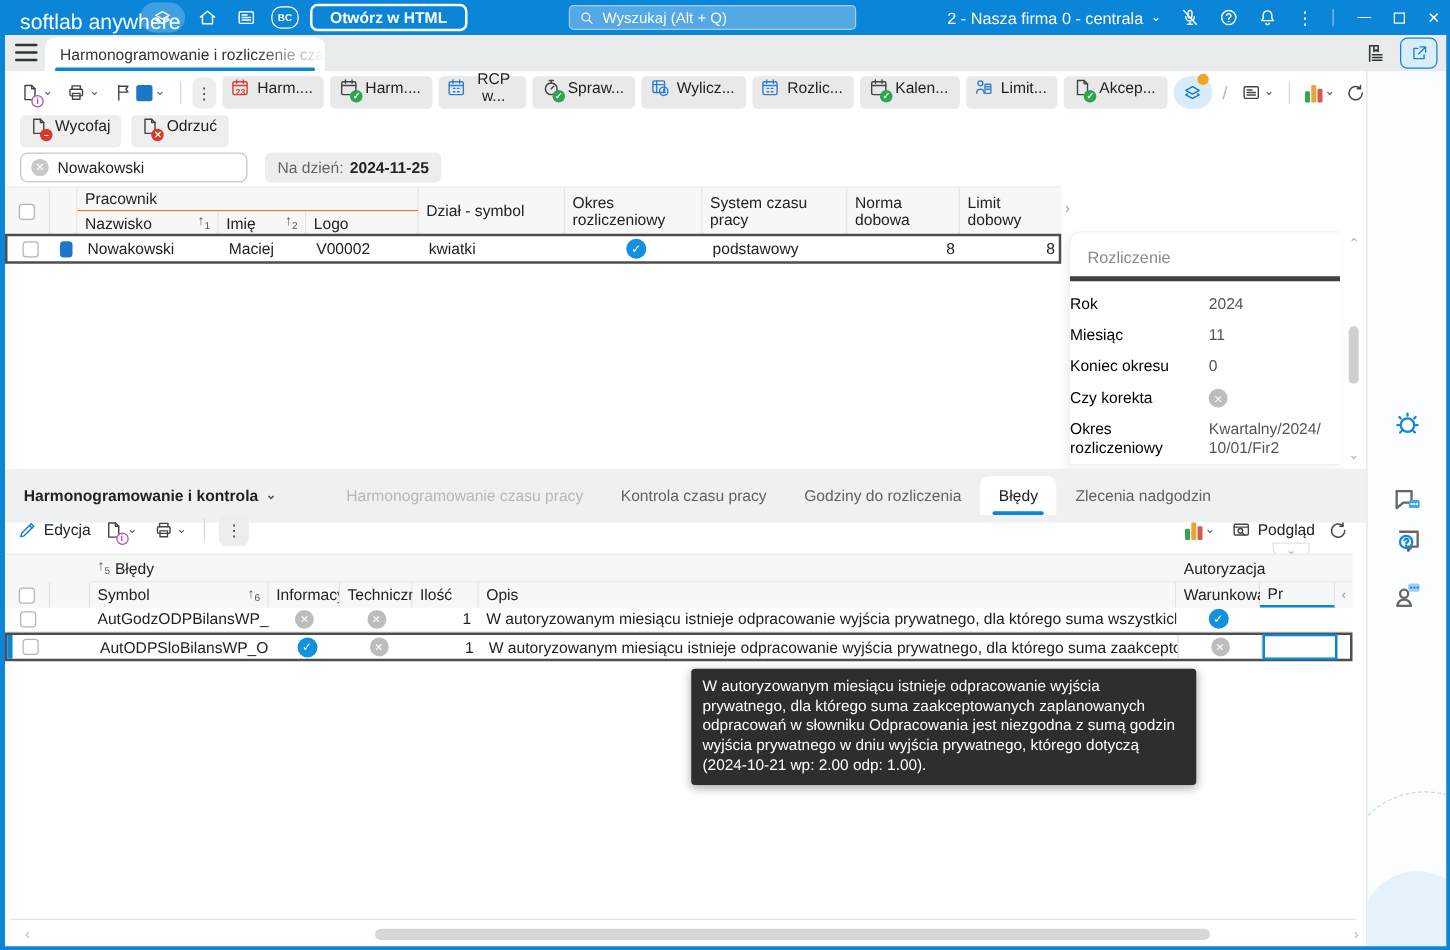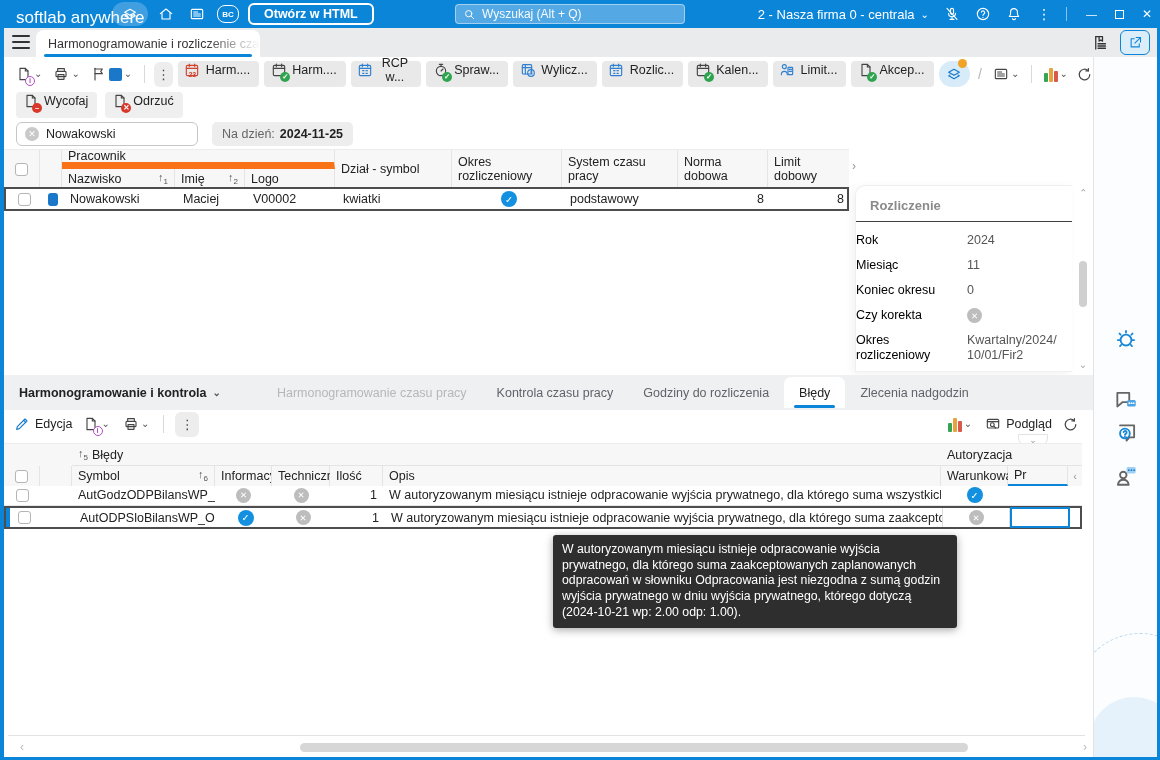--- a/index.html
+++ b/index.html
@@ -70,30 +70,30 @@
   .erow .egrid{height:100%}
   .dc{padding:0 6px;display:flex;align-items:center;font-size:12.5px;color:#222;overflow:hidden;white-space:nowrap}
   .right{justify-content:flex-end}
   .center{justify-content:center}
   .bluesq{width:13px;height:13px;border-radius:3px;background:#1b77c8}
   .okc{width:16px;height:16px;border-radius:50%;background:#1390e0;color:#fff;font-size:9.5px;display:inline-flex;align-items:center;justify-content:center;flex:none}
   .xc{width:15px;height:15px;border-radius:50%;background:#bdbdbd;color:#fff;font-size:8.5px;display:inline-flex;align-items:center;justify-content:center;flex:none}
   .colchev{position:absolute;color:#999;font-size:12px}
   
   .dpanel{position:absolute;left:851px;top:128px;width:217px;height:187px;background:#fff;border-radius:10px 0 0 0;border:1px solid #efefef;border-right:none;box-shadow:-3px 2px 8px rgba(0,0,0,.05);overflow:hidden}
-  .dpanel h3{font-size:13px;color:#8a8a8a;font-weight:bold;padding:12px 14px 8px;border-bottom:1px solid #404040}
+  .dpanel h3{font-size:13px;color:#8a8a8a;font-weight:normal;padding:12px 14px 8px;border-bottom:4px solid #404040}
   .drow{display:flex;gap:9px;padding:5px 10px 5px 0;align-items:flex-start}
   .dlabel{width:102px;text-align:left;color:#000000;line-height:1.2;flex:none}
   .dval{color:#555;line-height:1.2;word-break:break-all;width:96px}
   .vscroll{position:absolute;left:1071px;top:128px;width:16px;height:187px;display:flex;flex-direction:column;align-items:center;color:#aaa}
   .vthumb{position:absolute;top:76px;left:4px;width:8px;height:46px;border-radius:4px;background:#cfcfcf}
   .vs-up{position:absolute;top:2px;font-size:10px}
   .vs-dn{position:absolute;bottom:2px;font-size:10px}
   
-  .btabs{position:absolute;left:0;top:318px;width:1089px;height:35px;background:#eef0f2;display:flex;align-items:center;padding-left:12px}
+  .btabs{position:absolute;left:0;top:318px;width:1089px;height:43px;background:#eef0f2;display:flex;align-items:center;padding-left:12px}
   .btab{padding:0 15px;height:31px;display:flex;align-items:center;color:#5f6368;white-space:nowrap}
   .btab.sel{font-weight:bold;color:#222;gap:6px;padding-left:3px}
   .btab.faded{color:#b5b8ba}
   .btab.active{background:#fff;color:#222;border-radius:7px 7px 0 0;position:relative}
   .btab.active .bund{position:absolute;left:10px;right:10px;bottom:0;height:3px;background:#0b85d8;border-radius:2px}
   
   .btoolbar{position:absolute;left:0;top:349px;width:1089px;height:36px;display:flex;align-items:center;padding:0 14px 0 10px;gap:7px}
   .textbtn{display:flex;align-items:center;gap:5px;border:none;background:transparent;font-size:12.5px;color:#222;font-family:"Liberation Sans",sans-serif}
   .brt{margin-left:auto;display:flex;align-items:center;gap:10px}
   .collapsepill{position:absolute;left:1014px;top:377px;width:30px;height:12px;background:#fff;border:1px solid #e3e3e3;border-radius:0 0 8px 8px;display:flex;align-items:center;justify-content:center;color:#999;font-size:9px;line-height:1}
@@ -478,21 +478,21 @@
         <span>Na dzień:</span>
         <b>2024-11-25</b>
       </div>
     </div>
 
     <div class="ehead egrid" style="grid-template-rows:19px 19px">
       <div class="hc center" style="grid-area:1/1/3/2">
           <span class="cb"></span>
         </div>
       <div class="hc" style="grid-area:1/2/3/3"></div>
-      <div class="hc" style="grid-area:1/3/2/6;border-bottom:7px solid #f97316">Pracownik</div>
+      <div class="hc" style="grid-area:1/3/2/6;border-bottom:1px solid #f97316">Pracownik</div>
       <div class="hc" style="grid-area:2/3/3/4">
         <span>Nazwisko</span>
         <span class="sortm"><span>↑</span><sub>1</sub></span>
       </div>
       <div class="hc" style="grid-area:2/4/3/5">
         <span>Imię</span>
         <span class="sortm"><span>↑</span><sub>2</sub></span>
       </div>
       <div class="hc" style="grid-area:2/5/3/6">Logo</div>
       <div class="hc" style="grid-area:1/6/3/7">Dział - symbol</div>

